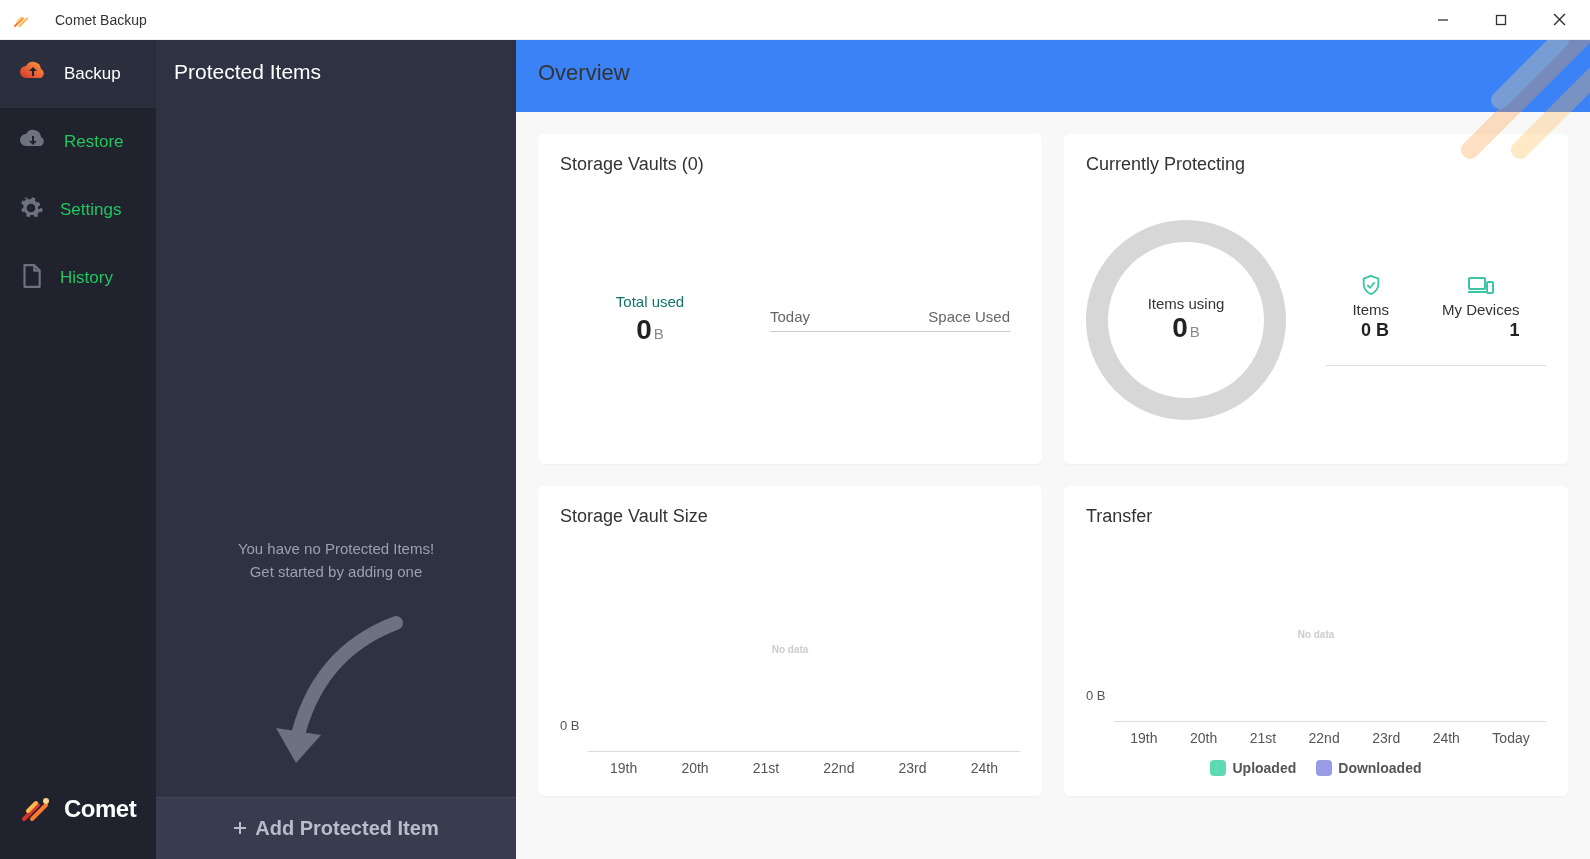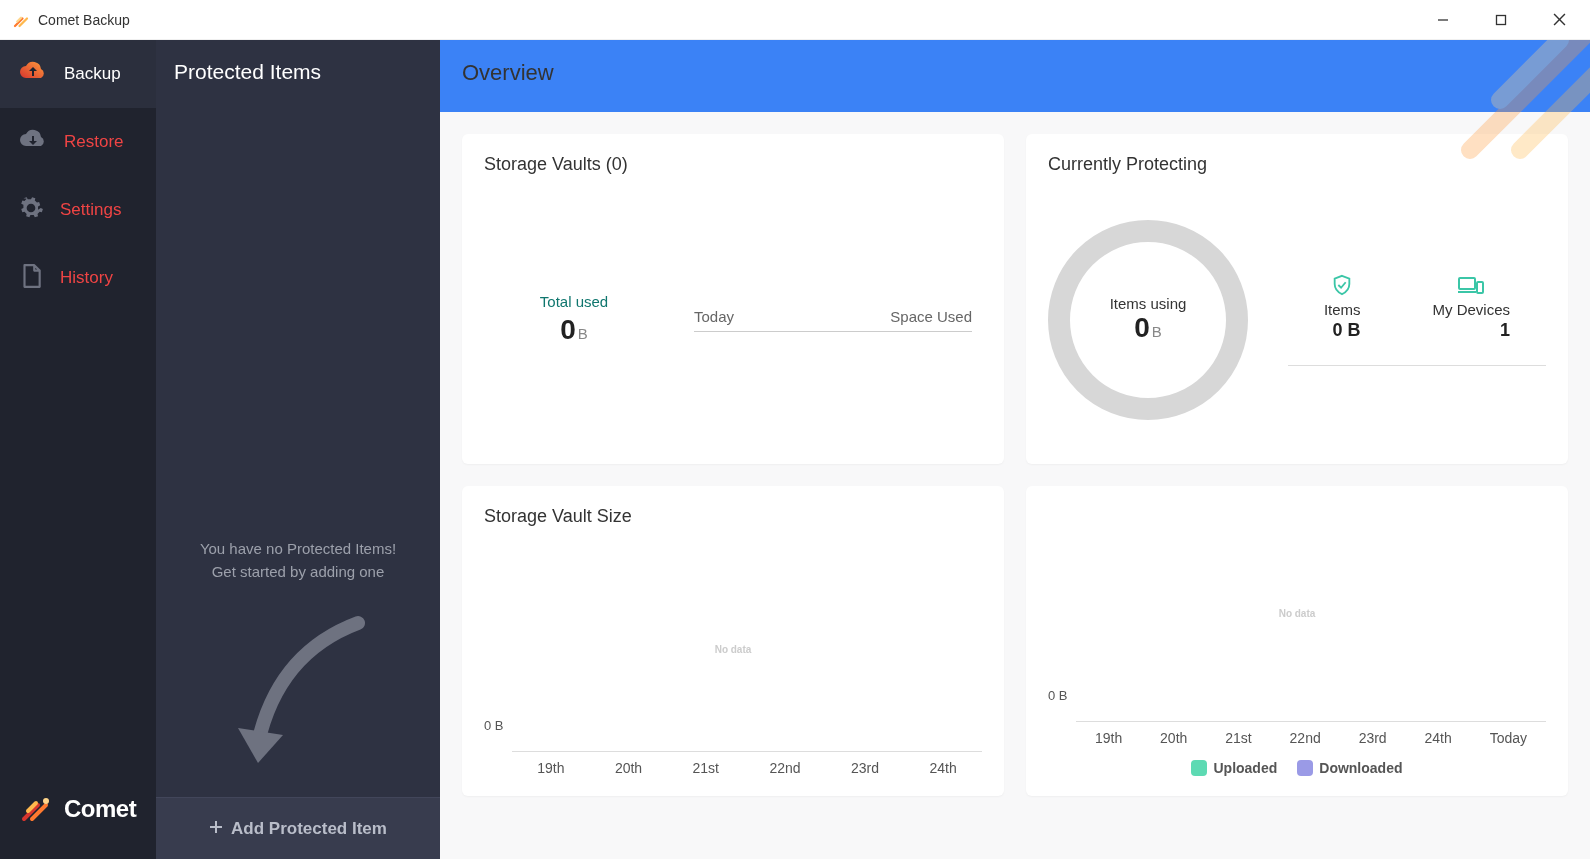--- a/index.html
+++ b/index.html
@@ -1,41 +1,41 @@
 <!DOCTYPE html>
 <html><head>
 <meta charset="utf-8">
 <style>
 * { margin: 0; padding: 0; box-sizing: border-box; font-family: 'Segoe UI', -apple-system, sans-serif; }
 html, body { width: 1590px; height: 859px; overflow: hidden; background: #fff; }
 
 
 .titlebar { height: 40px; display: flex; align-items: center; padding: 0 12px; background: #fff; border-bottom: 1px solid #f0f0f0; }
 .titlebar-logo { width: 18px; height: 18px; margin-right: 8px; }
-.titlebar-title { font-size: 14px; color: #333; flex: 1; }
+.titlebar-title { font-size: 14px; color: #333; flex: 1; margin-left: 17px; }
 .titlebar-ctrls { display: flex; gap: 28px; margin-right: 4px; }
 .titlebar-ctrl { width: 30px; height: 30px; display: flex; align-items: center; justify-content: center; color: #333; }
 
 
 .app { display: flex; height: calc(100% - 40px); }
 .sidebar { width: 156px; background: #20232e; display: flex; flex-direction: column; }
-.sidebar-item { display: flex; align-items: center; height: 68px; padding-left: 18px; gap: 16px; color: #ef4444; }
+.sidebar-item { display: flex; align-items: center; height: 68px; padding-left: 18px; gap: 16px; color: #22c55e; }
 .sidebar-item.active { background: #2b2f3d; color: #fff; }
 .sidebar-item-label { font-size: 17px; }
 .sidebar-spacer { flex: 1; }
 .sidebar-footer { height: 100px; display: flex; align-items: center; padding-left: 18px; color: #fff; }
 .sidebar-footer-text { font-size: 24px; font-weight: 700; letter-spacing: -0.5px; }
 
 
-.panel { width: 284px; background: #2e3242; display: flex; flex-direction: column; position: relative; }
+.panel { width: 360px; background: #2e3242; display: flex; flex-direction: column; position: relative; }
 .panel-header { padding: 20px 18px; color: #fff; font-size: 21px; font-weight: 400; }
 .panel-empty { flex: 1; display: flex; flex-direction: column; align-items: center; justify-content: flex-end; padding-bottom: 10px; color: #9ca0ab; }
 .panel-empty-text { text-align: center; font-size: 15px; line-height: 1.5; }
 .panel-arrow { margin-top: 30px; margin-bottom: 10px; }
-.panel-action { height: 62px; background: #383c4e; color: #b9bdc9; display: flex; align-items: center; justify-content: center; gap: 8px; font-size: 17px; font-weight: 600; border-top: 1px solid #42465a; }
+.panel-action { height: 62px; background: #383c4e; color: #b9bdc9; display: flex; align-items: center; justify-content: center; gap: 8px; font-size: 20px; font-weight: 600; border-top: 1px solid #42465a; }
 
 
 .main { flex: 1; background: #f8f8f9; padding: 0; position: relative; overflow: hidden; }
 .main-deco { position: absolute; top: -30px; right: -20px; width: 200px; height: 150px; opacity: 0.9; pointer-events: none; }
 .main-header { padding: 20px 22px 26px; font-size: 22px; color: #333; background: #3b82f6; }
 .cards { padding: 22px; display: grid; grid-template-columns: 1fr 1fr; gap: 22px; }
 .card { background: #fff; border-radius: 6px; padding: 20px 22px; box-shadow: 0 1px 2px rgba(0,0,0,0.04); min-height: 330px; display: flex; flex-direction: column; }
 .card-title { font-size: 18px; color: #333; margin-bottom: 20px; }
 
 
@@ -268,20 +268,21 @@
             <span>20th</span>
             <span>21st</span>
             <span>22nd</span>
             <span>23rd</span>
             <span>24th</span>
           </div>
         </div>
       </div>
 
       <div class="card short chart-card">
+        <div class="card-title">Transfer</div>
         <div class="card-body">
           <div class="chart-area">
             <span class="no-data">No data</span>
             <span class="chart-y">0 B</span>
           </div>
           <div class="chart-x">
             <span>19th</span>
             <span>20th</span>
             <span>21st</span>
             <span>22nd</span>

